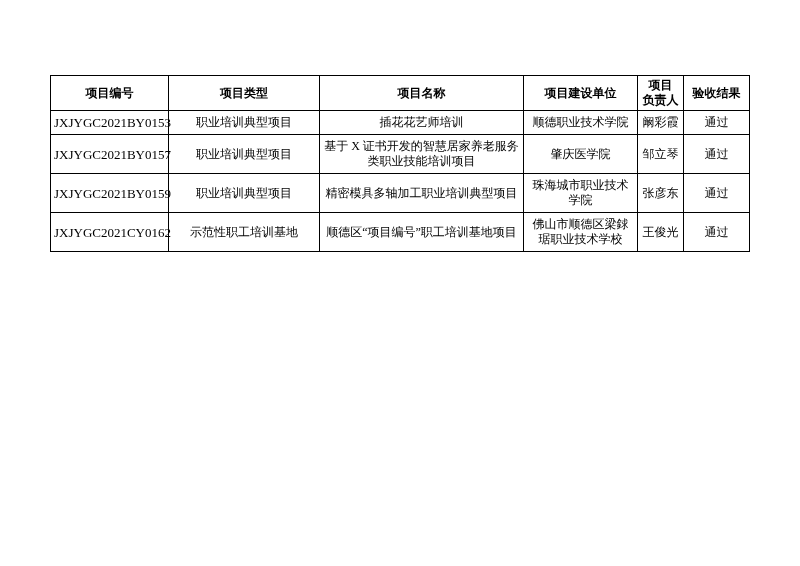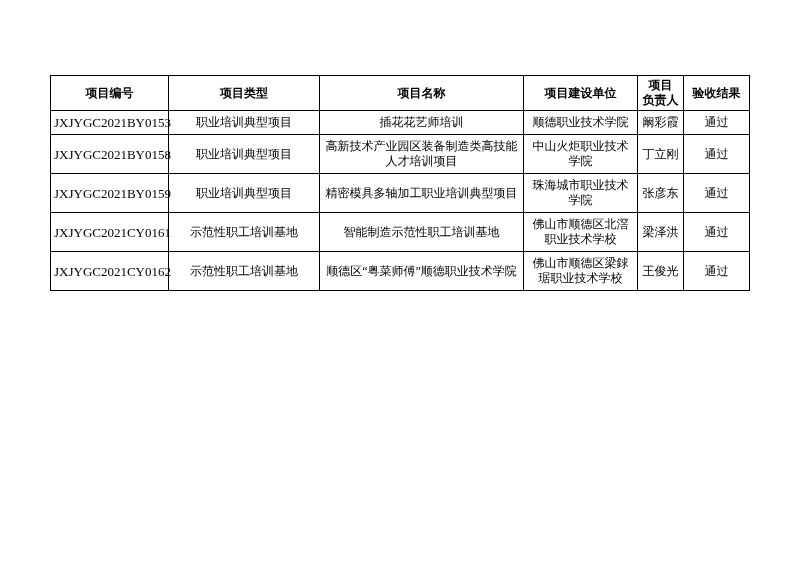--- a/index.html
+++ b/index.html
@@ -80,46 +80,38 @@
     <tbody>
       <tr>
         <td class="col-id">JXJYGC2021BY0153</td>
         <td>职业培训典型项目</td>
         <td>插花花艺师培训</td>
         <td>顺德职业技术学院</td>
         <td>阚彩霞</td>
         <td>通过</td>
       </tr>
       <tr>
-        <td class="col-id">JXJYGC2021BY0158</td>
+        <td class="col-id">JXJYGC2021BY0157</td>
         <td>职业培训典型项目</td>
-        <td>高新技术产业园区装备制造类高技能人才培训项目</td>
-        <td>中山火炬职业技术学院</td>
-        <td>丁立刚</td>
+        <td>基于 X 证书开发的智慧居家养老服务类职业技能培训项目</td>
+        <td>肇庆医学院</td>
+        <td>邹立琴</td>
         <td>通过</td>
       </tr>
       <tr>
         <td class="col-id">JXJYGC2021BY0159</td>
         <td>职业培训典型项目</td>
         <td>精密模具多轴加工职业培训典型项目</td>
         <td>珠海城市职业技术学院</td>
         <td>张彦东</td>
         <td>通过</td>
       </tr>
       <tr>
-        <td class="col-id">JXJYGC2021CY0161</td>
-        <td>示范性职工培训基地</td>
-        <td>智能制造示范性职工培训基地</td>
-        <td>佛山市顺德区北滘职业技术学校</td>
-        <td>梁泽洪</td>
-        <td>通过</td>
-      </tr>
-      <tr>
         <td class="col-id">JXJYGC2021CY0162</td>
         <td>示范性职工培训基地</td>
-        <td>顺德区“粤菜师傅”顺德职业技术学院</td>
+        <td>顺德区“项目编号”职工培训基地项目</td>
         <td>佛山市顺德区梁銶琚职业技术学校</td>
         <td>王俊光</td>
         <td>通过</td>
       </tr>
     </tbody>
   </table>
 </div>
 
 </body></html>

